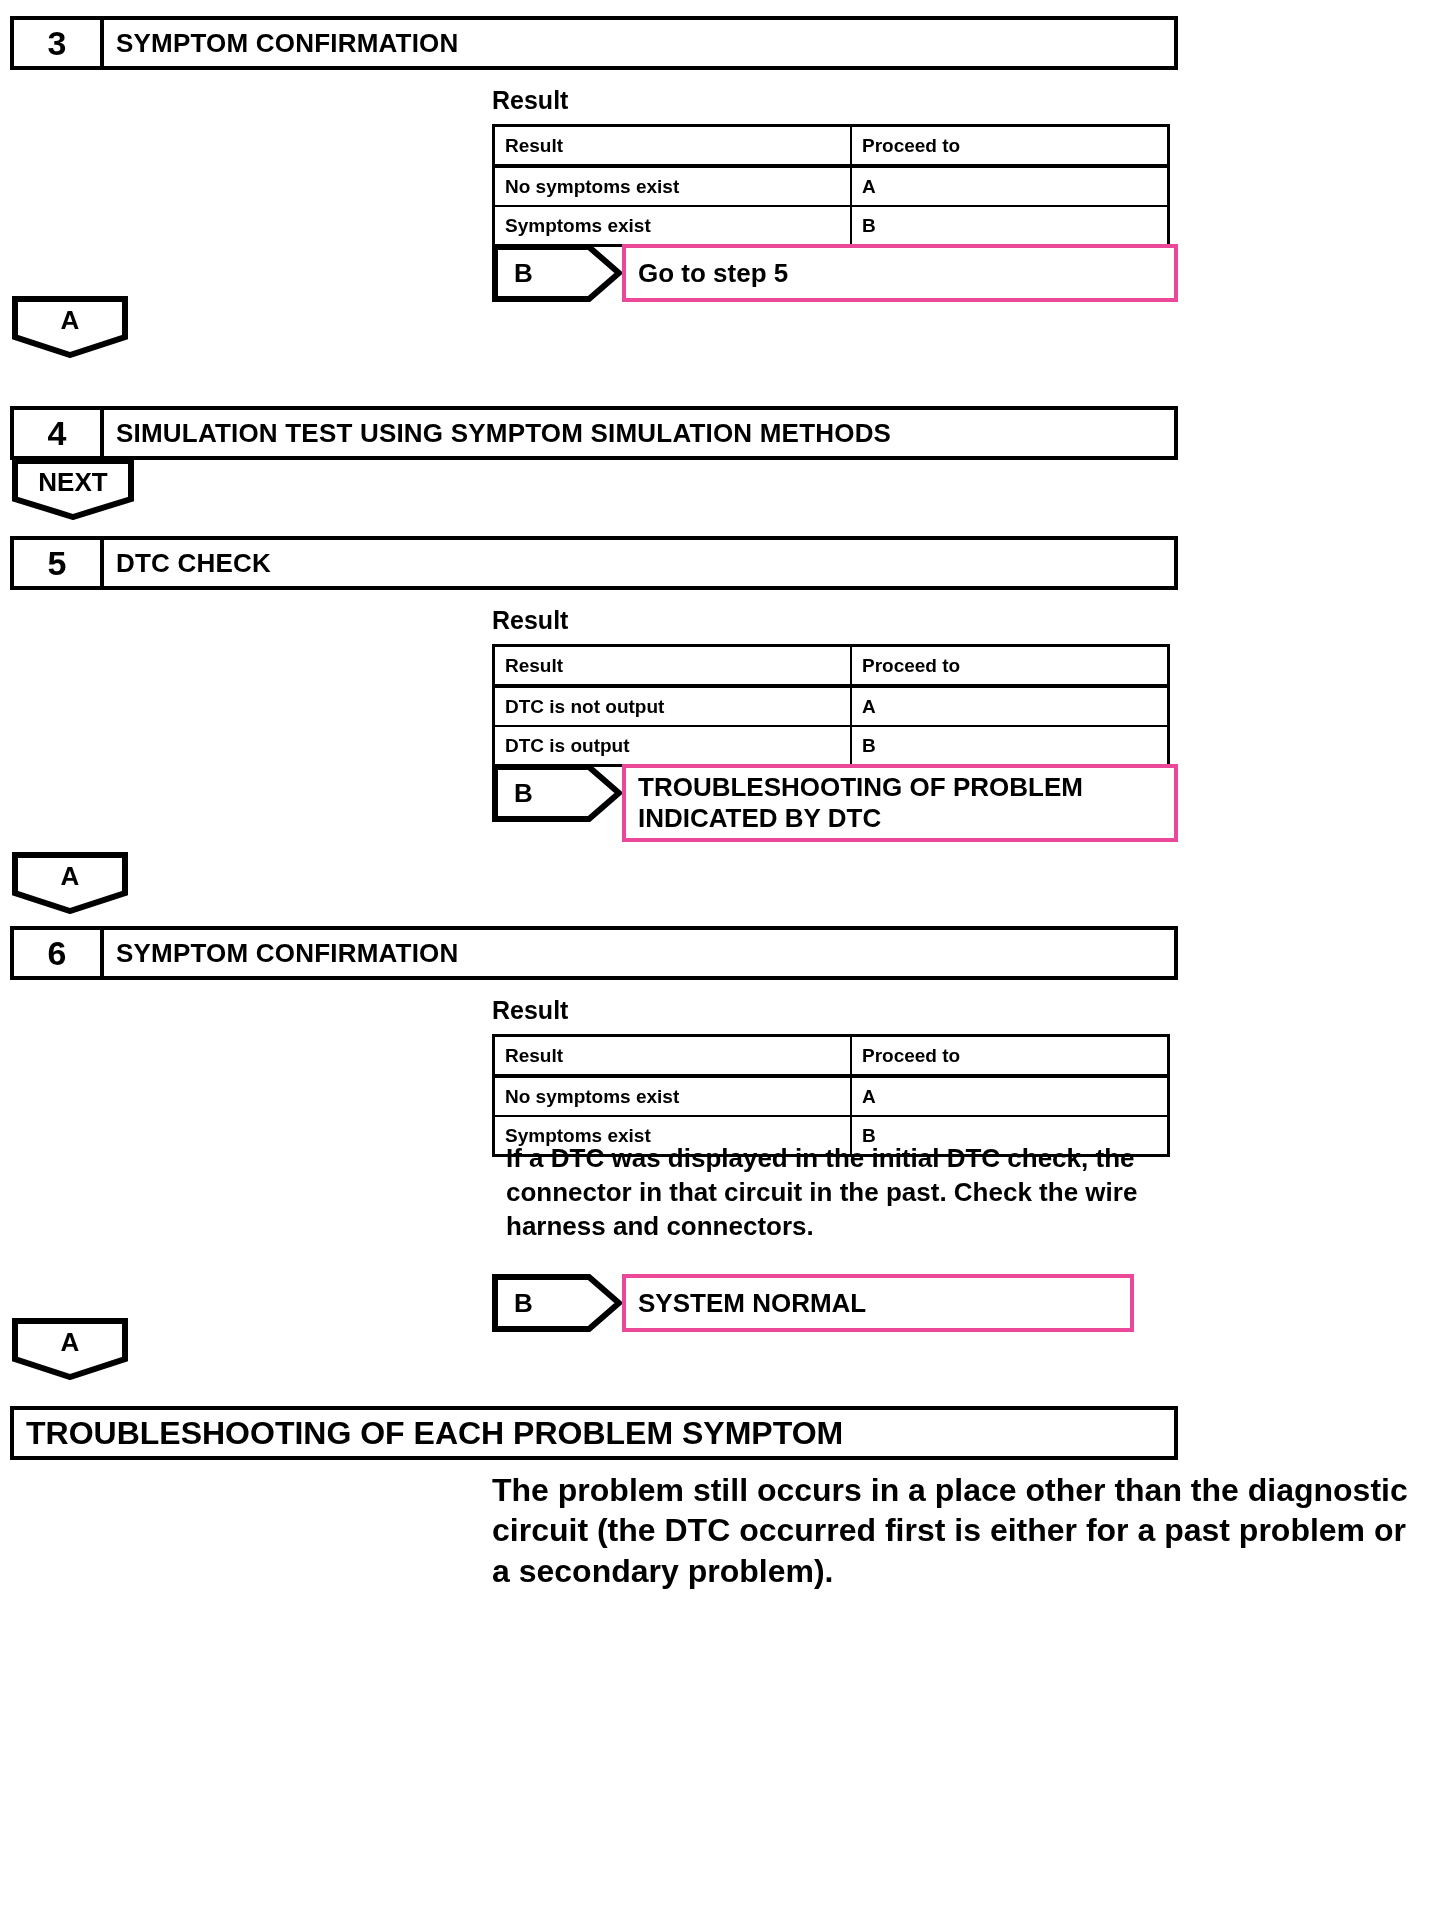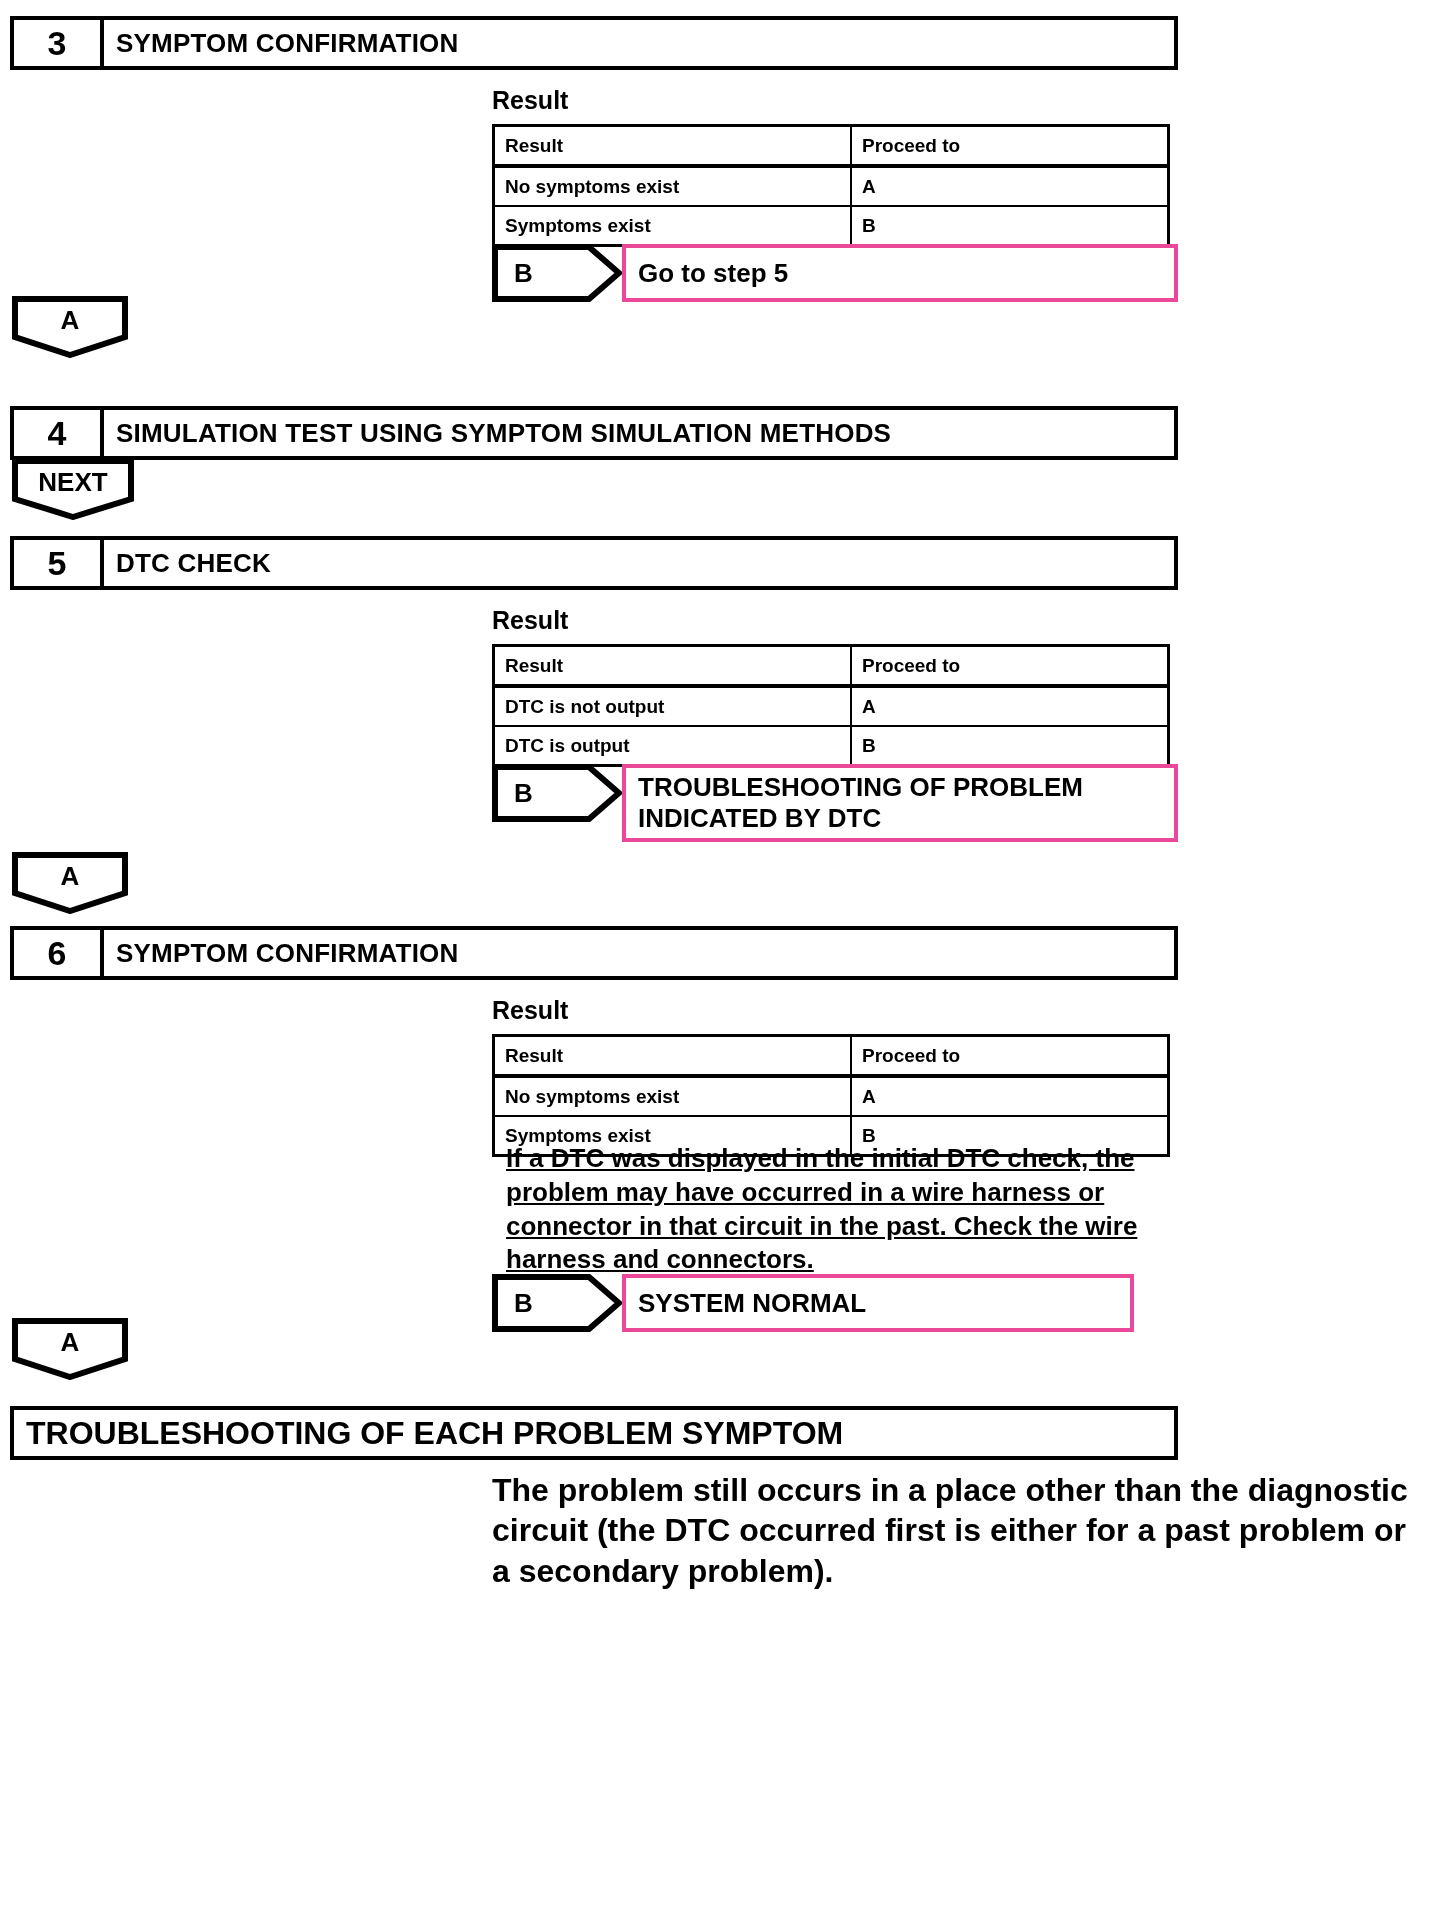--- a/index.html
+++ b/index.html
@@ -67,21 +67,21 @@
   .conn{position:absolute;}
   .conn svg{display:block;}
   .conn .clabel{
     position:absolute;left:0;top:0;width:100%;height:48px;
     display:flex;align-items:center;justify-content:center;
     font-size:26px;font-weight:bold;
   }
 
   
   .note-bold{
-    position:absolute;font-size:26px;font-weight:bold;line-height:1.30;text-decoration:underline;
+    position:absolute;font-size:26px;font-weight:bold;line-height:1.30;
   }
   .note-plain{
     position:absolute;font-size:32px;font-weight:bold;line-height:1.26;
   }
   .note-bold div,.note-plain div{white-space:pre;}
 </style>
 </head>
 <body>
 
 <div class="stepbox" style="left:10px;top:16px;width:1168px;height:54px;">
@@ -208,21 +208,20 @@
     <tr>
       <td class="c1">Symptoms exist</td>
       <td>B</td>
     </tr>
   </tbody>
     </table>
 </div>
 
 <div class="note-bold" style="left:506px;top:1142px;width:660px;">
   <div>If a DTC was displayed in the initial DTC check, the</div>
-  <div>problem may have occurred in a wire harness or</div>
   <div>connector in that circuit in the past. Check the wire</div>
   <div>harness and connectors.</div>
 </div>
 
 <div class="branch" style="left:492px;top:1274px;">
   <div class="bflag">
     <svg width="130" height="58" viewBox="0 0 130 58" aria-hidden="true">
       <polygon points="3,3 97,3 127,29 97,55 3,55" fill="#fff" stroke="#000" stroke-width="6" stroke-linejoin="miter"></polygon>
     </svg>
     <span class="blabel">B</span>

